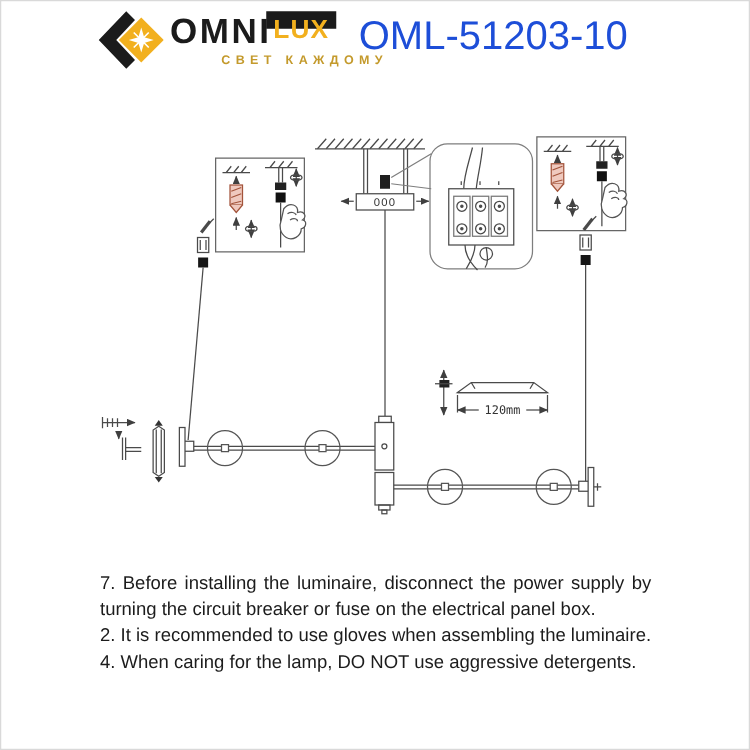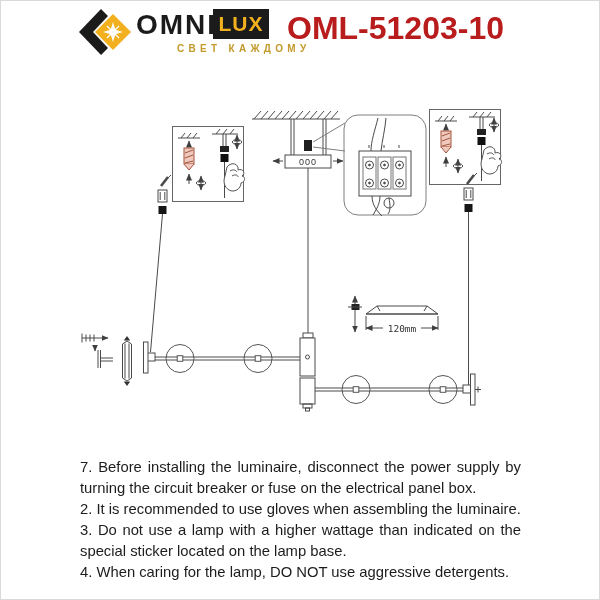--- a/index.html
+++ b/index.html
@@ -6,28 +6,28 @@
   #sheet{
     position:relative;width:600px;height:600px;background:#ffffff;
     font-family:"Liberation Sans",sans-serif;overflow:hidden;
     outline:1px solid #d9d9d9;outline-offset:-1px;
   }
   
   #header{position:absolute;left:0;top:0;width:600px;height:78px;}
   #logo-mark{position:absolute;left:77px;top:6px;}
   #brand-omni{position:absolute;left:136px;top:9px;font-size:28px;font-weight:700;
     letter-spacing:2px;color:#1b1b1b;}
-  #brand-lux-box{position:absolute;left:213px;top:9px;width:56px;height:30px;
+  #brand-lux-box{position:absolute;left:213px;top:9px;width:56px;height:14px;
     background:#1b1b1b;text-align:center;}
   #brand-lux-box span{font-size:21px;font-weight:700;letter-spacing:1px;
     color:#f2b01e;line-height:30px;}
   #brand-tagline{position:absolute;left:137px;top:43px;font-size:10px;font-weight:700;
     letter-spacing:4.3px;color:#c49a2c;white-space:nowrap;margin-left:40px;}
-  #model-title{position:absolute;left:287px;top:10px;font-size:32px;font-weight:700;
-    color:#b91c1c;letter-spacing:0;}
+  #model-title{position:absolute;left:287px;top:10px;font-size:32px;font-weight:400;
+    color:#1d4ed8;letter-spacing:0;}
   
   #diagram{position:absolute;left:0;top:0;width:600px;height:600px;}
   
   #instructions{position:absolute;left:80px;top:457px;width:441px;color:#1c1c1c;
     font-size:14.8px;line-height:20.9px;}
   #instructions p{margin:0;text-align:justify;}
 </style>
 </head>
 <body>
 
@@ -198,17 +198,16 @@
         <path d="M127 336 l-3.2 4.5 h6.4 Z" fill="#333" stroke="none"></path>
         <path d="M127 386 l-3.2 -4.5 h6.4 Z" fill="#333" stroke="none"></path>
       </g>
 
     </g>
   </svg>
 
   <div id="instructions">
     <p>7. Before installing the luminaire, disconnect the power supply by turning the circuit breaker or fuse on the electrical panel box.</p>
     <p>2. It is recommended to use gloves when assembling the luminaire.</p>
-    <p>3. Do not use a lamp with a higher wattage than indicated on the special sticker located on the lamp base.</p>
     <p>4. When caring for the lamp, DO NOT use aggressive detergents.</p>
   </div>
 
 </div>
 
 </body></html>

